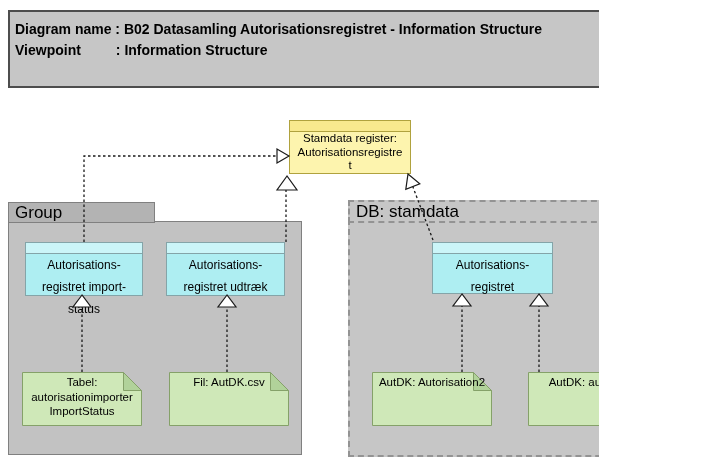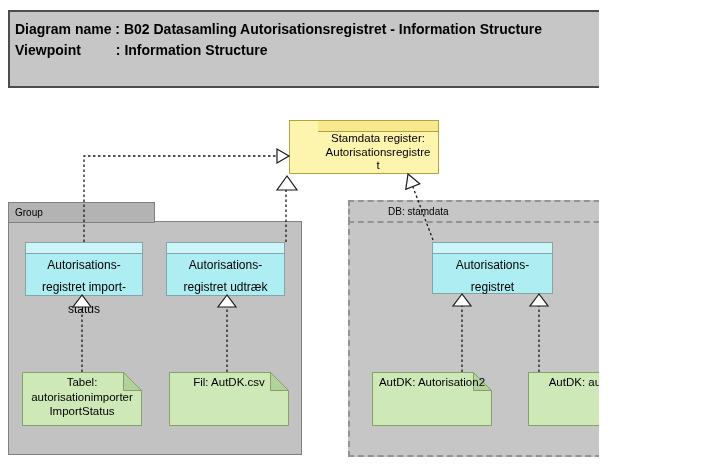--- a/index.html
+++ b/index.html
@@ -26,42 +26,42 @@
   .grp-tab {
     position: absolute; left: 8px; top: 202px; width: 145px; height: 19px;
     background: var(--group-tab-fill); border: 1px solid var(--group-border);
   }
   .grp-body {
     position: absolute; left: 8px; top: 221px; width: 292px; height: 232px;
     background: var(--group-body-fill); border: 1px solid var(--group-border);
   }
   .db-tab {
     position: absolute; left: 348px; top: 200px; width: 255px; height: 19px;
-    background: var(--db-fill); border: 2px dashed var(--db-border); padding-left: 32px;
+    background: var(--db-fill); border: 2px dashed var(--db-border);
   }
   .db-body {
     position: absolute; left: 348px; top: 219px; width: 358px; height: 234px;
     background: var(--db-fill); border: 2px dashed var(--db-border);
   }
   .container-label {
     display: block; padding: 2px 0 0 6px;
-    font-size: 10px; line-height: 16px; white-space: pre;
+    font-size: 17px; line-height: 16px; white-space: pre;
   }
   
   .node { position: absolute; display: flex; flex-direction: column; }
   .node .band {
     height: 10px; flex: 0 0 auto;
     border-bottom: 1px solid;
   }
   .node .lbl {
     flex: 1 1 auto; display: flex; align-items: center; justify-content: center;
     text-align: center; white-space: pre-line;
   }
   .node.yellow { left: 289px; top: 120px; width: 120px; height: 52px;
-    background: var(--yellow-body); border: 1px solid var(--yellow-border); padding-left: 28px; }
+    background: var(--yellow-body); border: 1px solid var(--yellow-border); }
   .node.yellow .band { background: var(--yellow-band); border-color: var(--yellow-border); }
   .node.yellow .lbl { font-size: 11.5px; line-height: 13.5px; }
   .node.cyan { background: var(--cyan-body); border: 1px solid var(--cyan-border); }
   .node.cyan .band { background: var(--cyan-band); border-color: var(--cyan-border); }
   .node.cyan .lbl { font-size: 12px; line-height: 22px; }
   #node-import-status { left: 25px; top: 242px; width: 116px; height: 52px; }
   #node-udtraek      { left: 166px; top: 242px; width: 117px; height: 52px; }
   #node-aut-registret{ left: 432px; top: 242px; width: 119px; height: 50px; }
   
   .note { position: absolute; width: 120px; height: 54px; }

